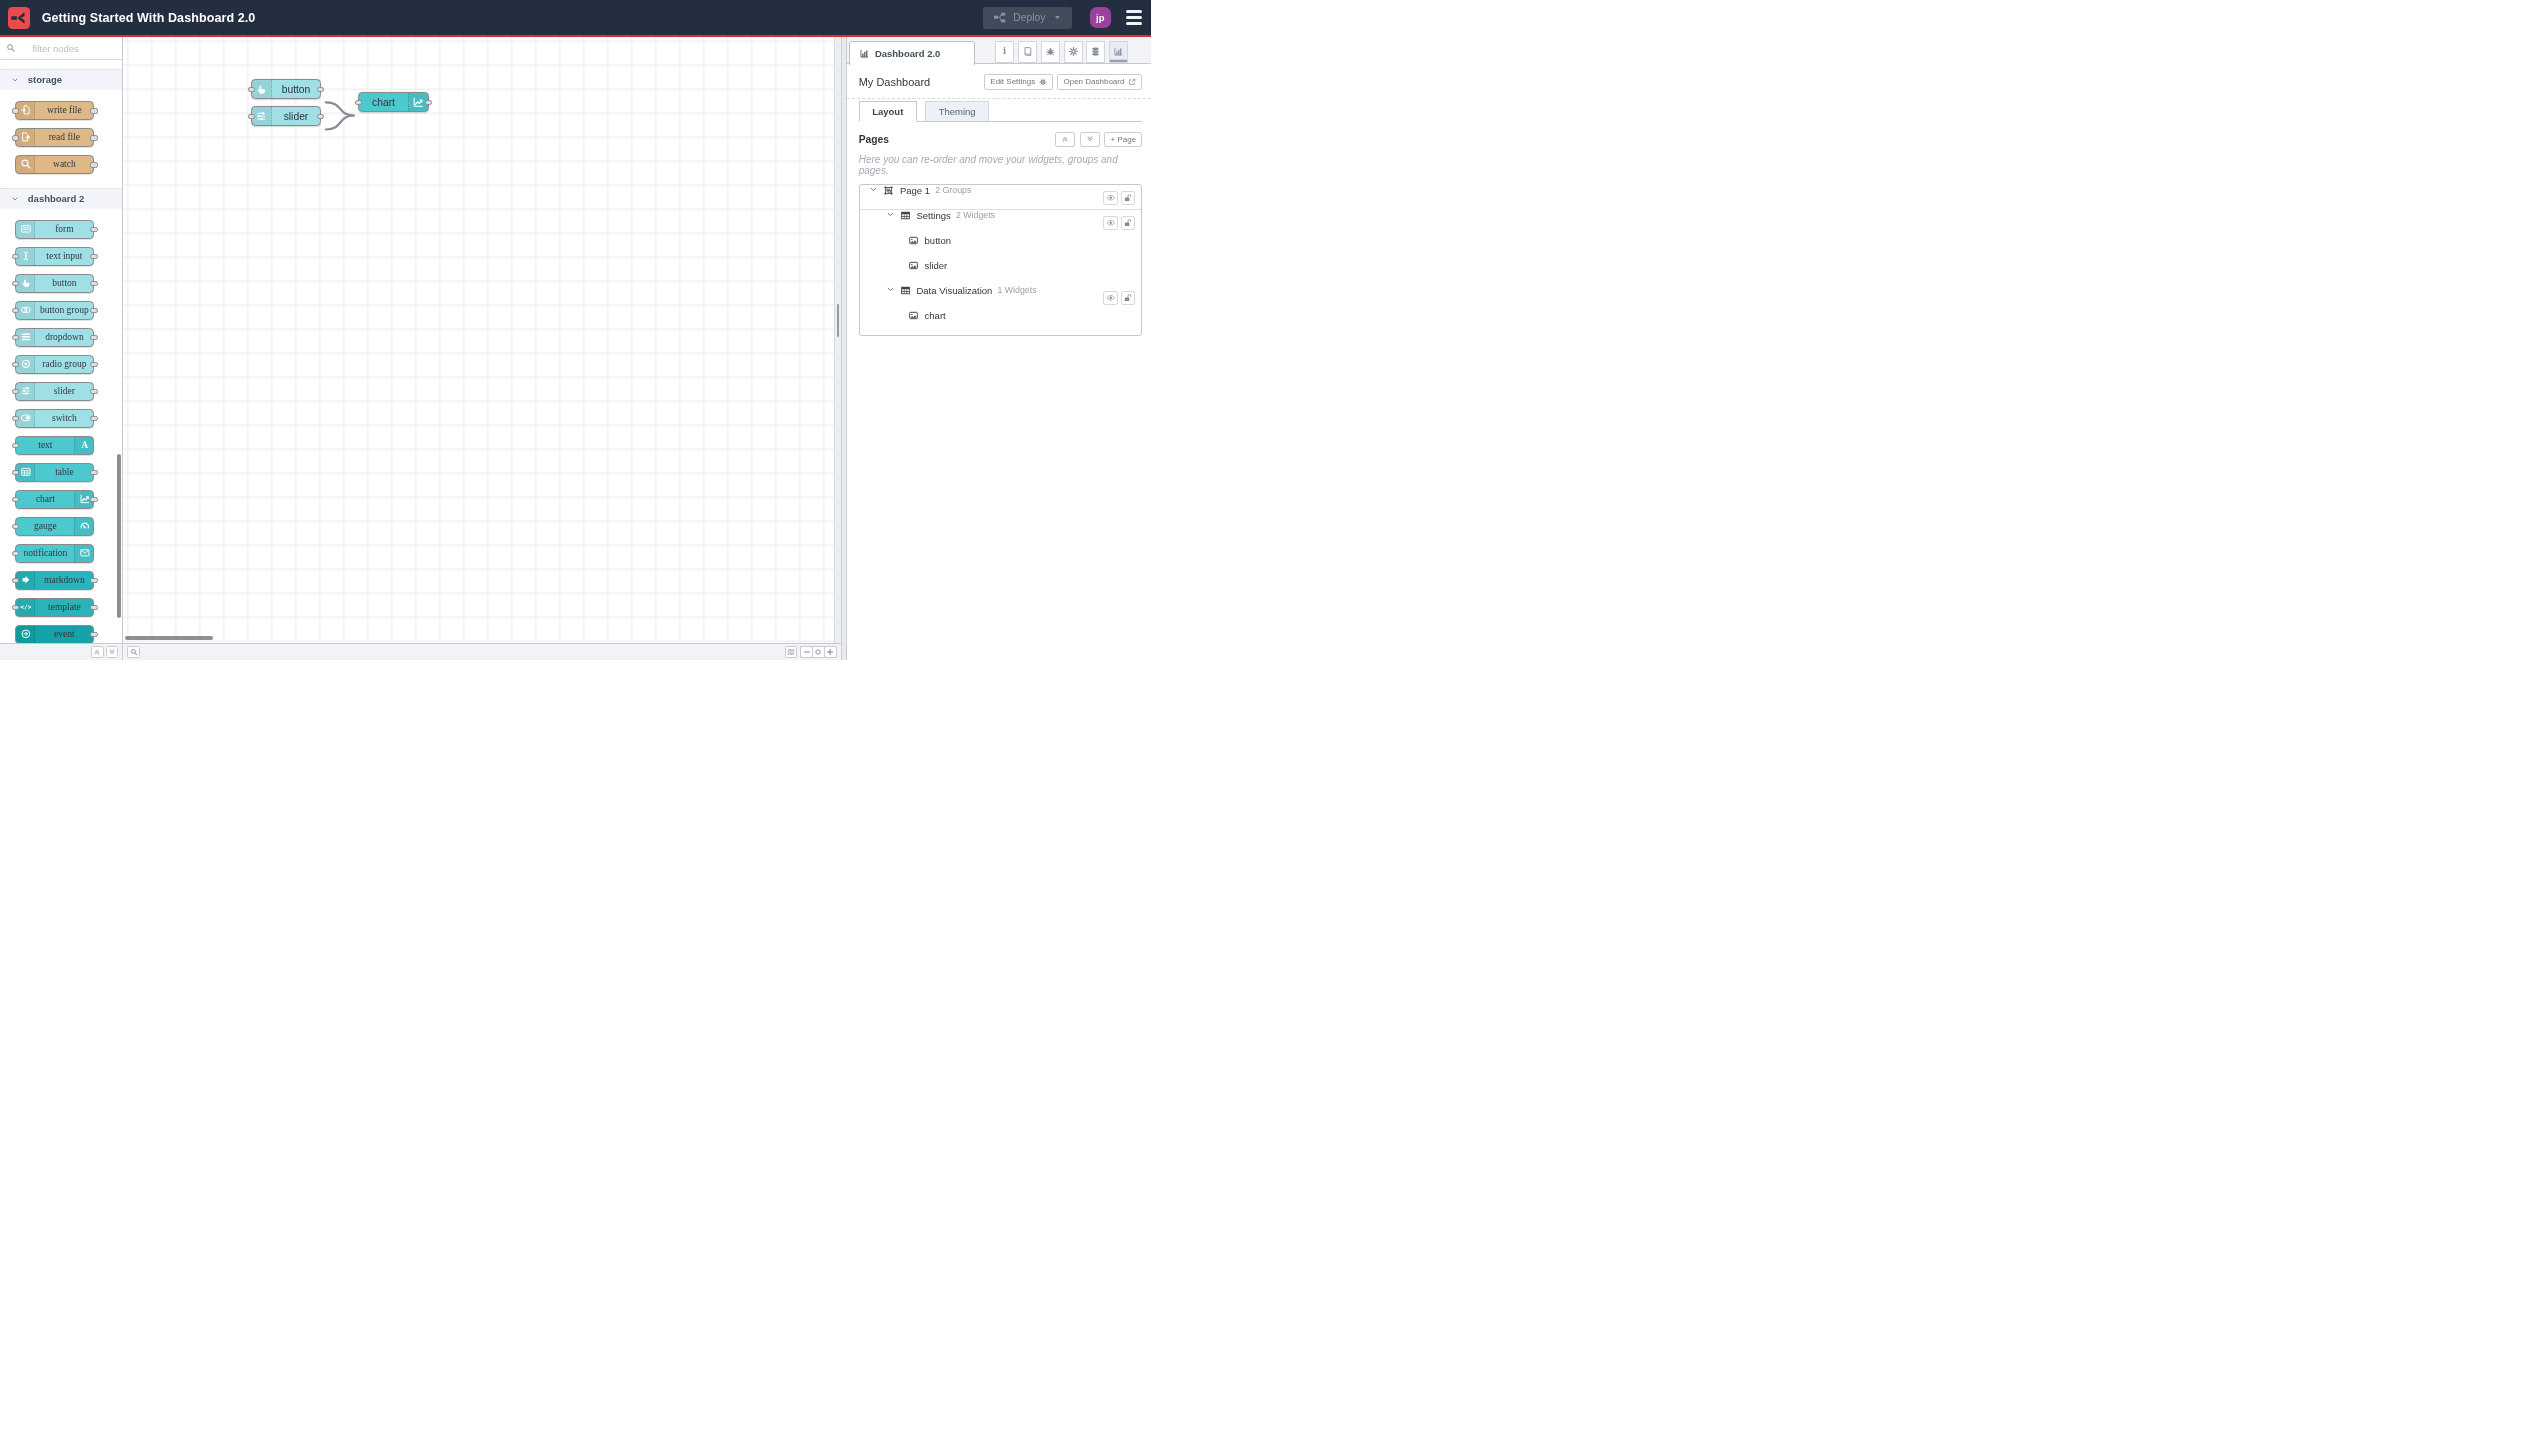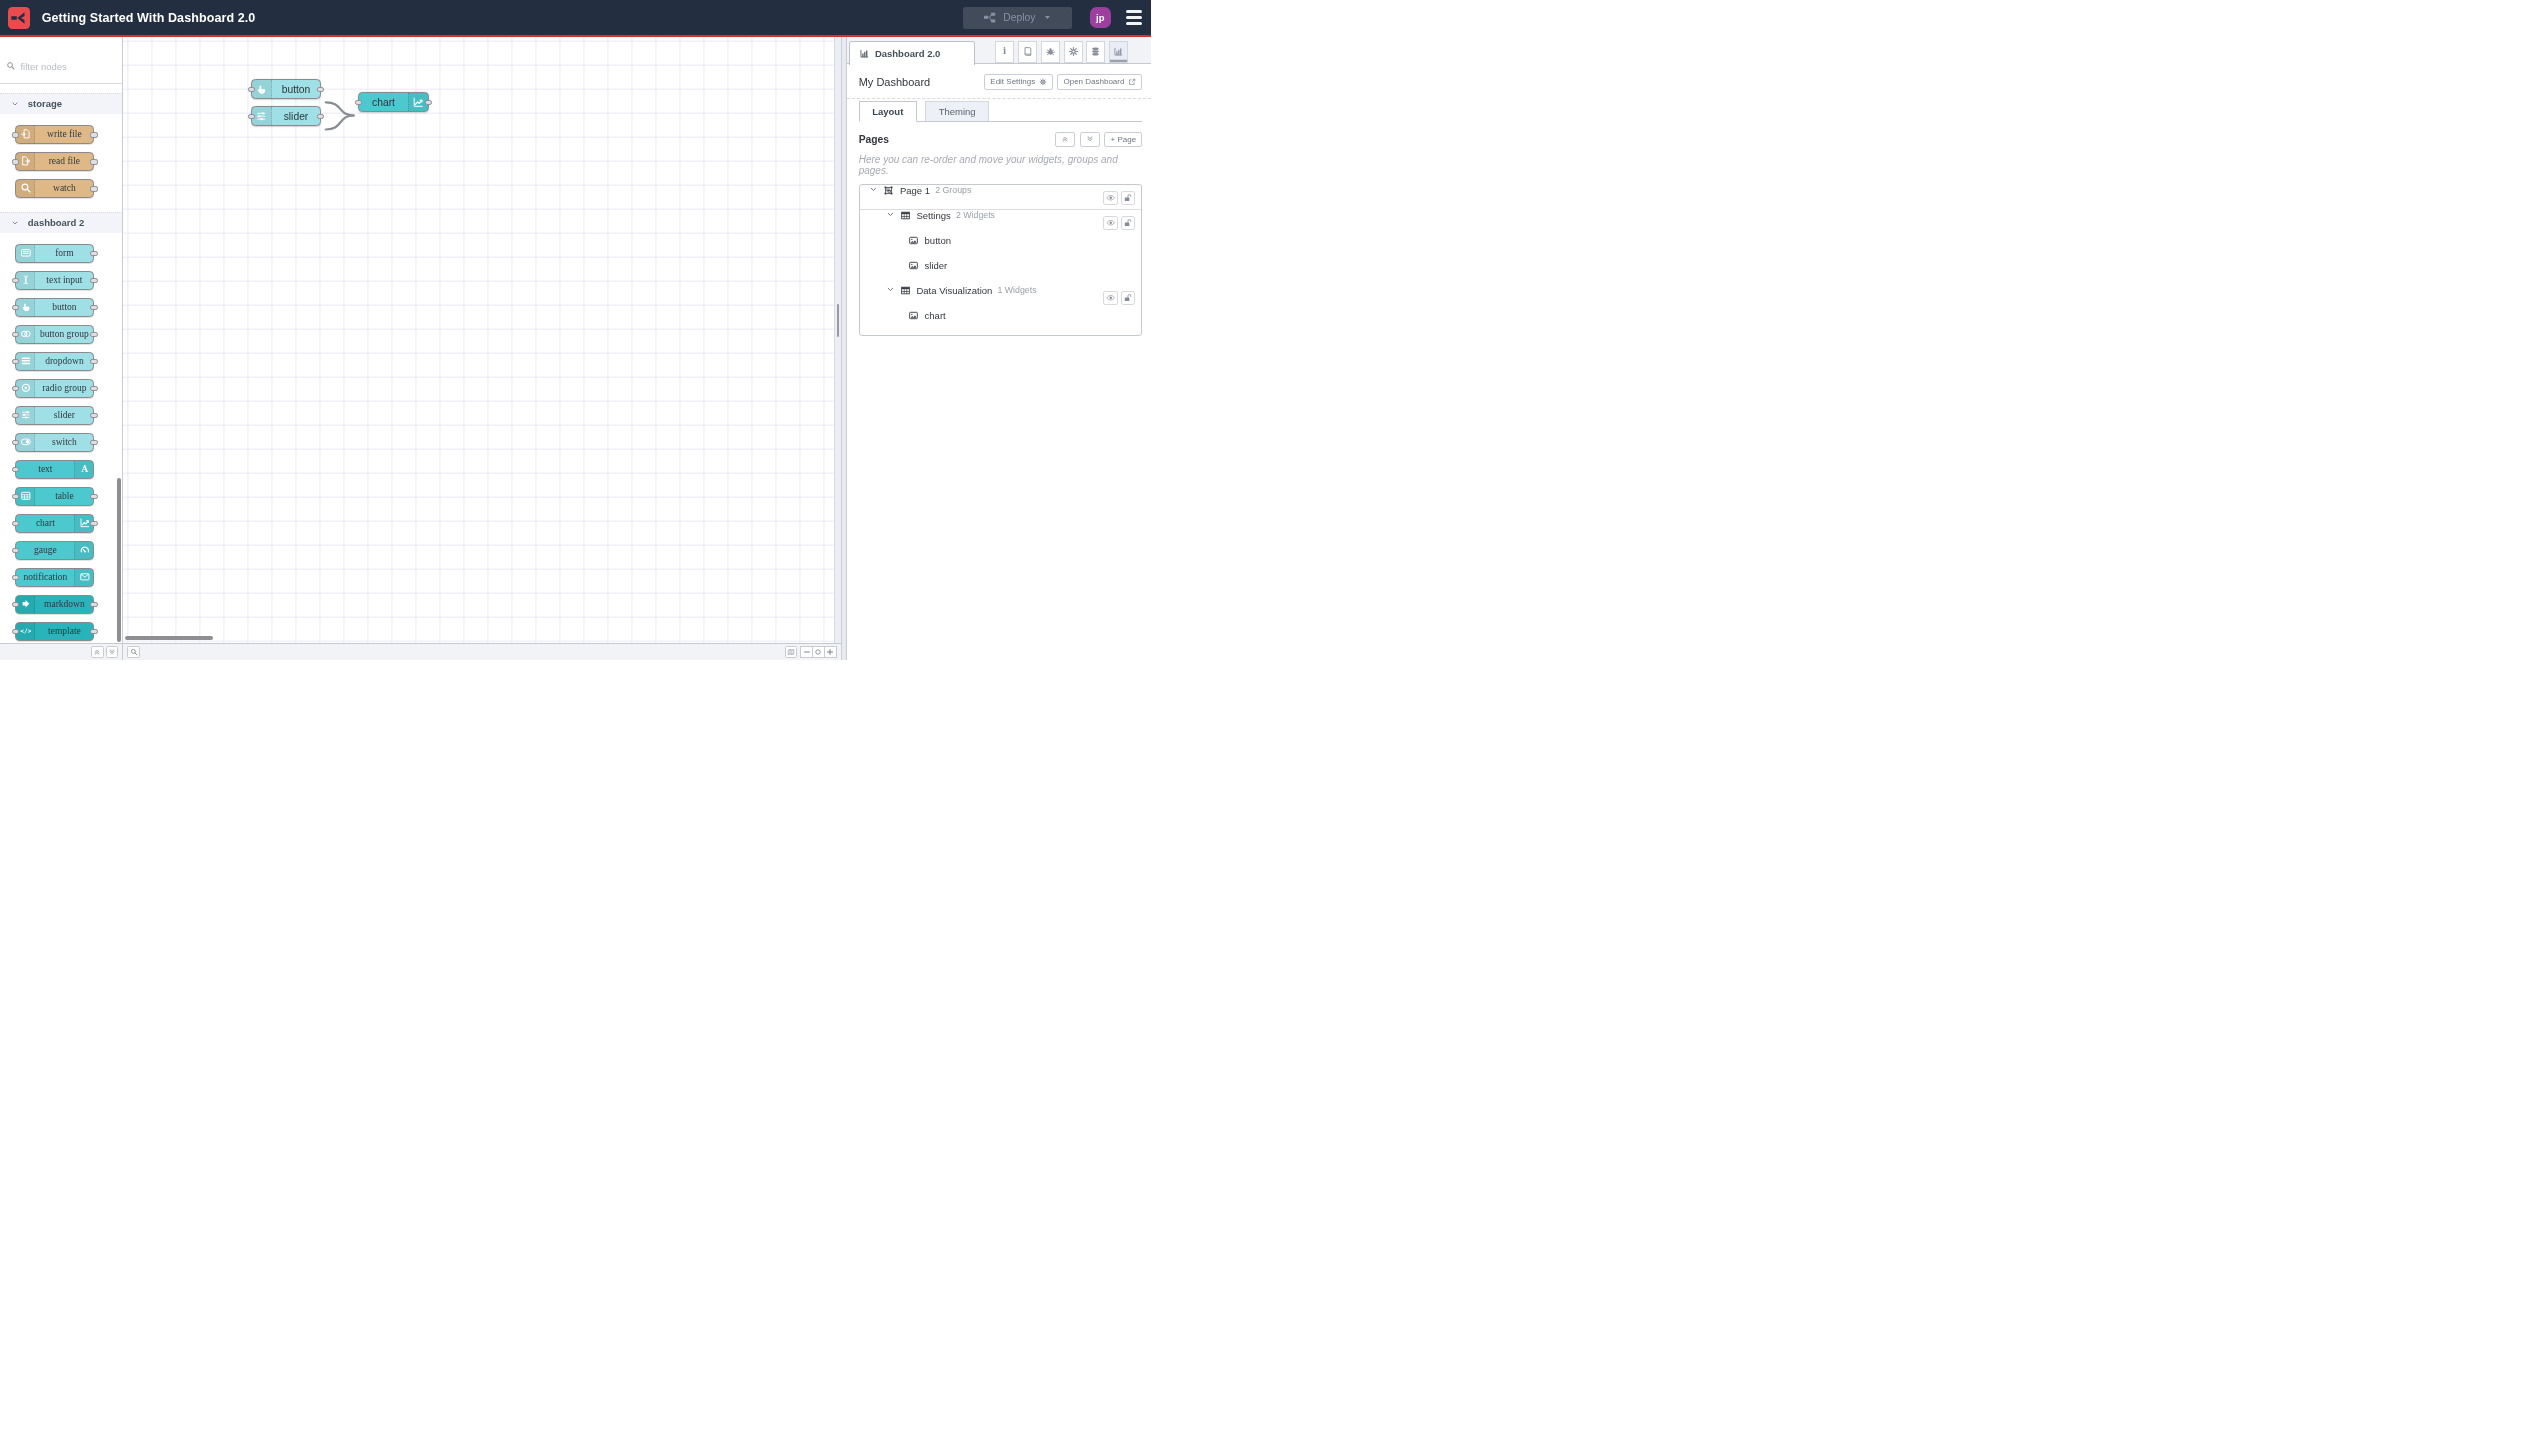--- a/index.html
+++ b/index.html
@@ -5,34 +5,34 @@
   * { margin:0; padding:0; box-sizing:border-box; }
   html,body { width:1151px; height:660px; overflow:hidden; }
   body { font-family:"Liberation Sans", sans-serif; background:#fff; }
   .app { position:relative; width:1151px; height:660px; overflow:hidden; }
 
   
   .header { height:35px; background:var(--c-header-bg); display:flex; align-items:center; padding-left:8px; }
   .logo { width:22px; height:22px; flex:0 0 22px; }
   .htitle { margin-left:11.7px; color:#fff; font-size:12.5px; font-weight:bold; letter-spacing:0.1px; }
   .hspacer { flex:1; }
-  .deploy { display:flex; align-items:center; height:22px; background:#424b5a; border-radius:2.2px; color:#8791a3; font-size:10.3px; padding:0 20px; gap:6.6px; cursor:default; }
+  .deploy { display:flex; align-items:center; height:22px; background:#424b5a; border-radius:2.2px; color:#8791a3; font-size:10.3px; padding:0 10px; gap:6.6px; cursor:default; }
   .deploy .dicon { width:13.2px; height:13.2px; display:flex; }
   .deploy .dcaret { width:8.8px; height:8.8px; margin-left:1.5px; }
   .avatar { width:21px; height:21px; border-radius:6.6px; background:var(--c-avatar-purple); color:#fff; font-size:9.5px; font-weight:bold; display:flex; align-items:center; justify-content:center; margin-left:17.6px; }
   .burger { width:16px; margin:0 9.5px 0 14.7px; display:flex; flex-direction:column; gap:2.9px; cursor:pointer; }
   .burger i { height:2.9px; background:#f2f3f5; border-radius:1.5px; display:block; }
   .deployline { height:2.2px; background:var(--c-accent-red); }
 
   
   .main { position:absolute; top:37px; bottom:0; left:0; right:0; display:flex; }
 
   
   .palette { width:123px; flex:0 0 123px; border-right:0.7px solid #c9cbd4; display:flex; flex-direction:column; background:#fff; }
-  .pal-search { height:35px; border-bottom:0.7px solid #d8dade; display:flex; align-items:center; padding:0 5.9px; gap:5px; color:#9aa0a6;margin-top:12px; }
+  .pal-search { height:23px; border-bottom:0.7px solid #d8dade; display:flex; align-items:center; padding:0 5.9px; gap:17px; color:#9aa0a6; }
   .pal-search svg { width:9.5px; height:9.5px; flex:0 0 9.5px; color:#8a8f98; }
   .pal-search input { border:none; outline:none; width:100%; font-size:9.5px; color:#555; font-family:"Liberation Sans",sans-serif; }
   .pal-search input::placeholder { color:#b8bcc2; }
   .pal-scroll { flex:1; overflow:hidden; position:relative; padding-top:8.8px; }
   .pal-cat { height:21px; background:#f3f4f9; border-top:0.7px dotted #d8dade; display:flex; align-items:center; padding-left:11px; gap:8.8px; color:#44535a; font-size:9.5px; font-weight:bold; cursor:pointer; }
   .pal-cat svg { width:8px; height:8px; color:#6b747c; }
   .pal-nodes { padding:11px 0 5.9px 0;font-family:Liberation Serif, serif; }
   .pnode { position:relative; display:flex; align-items:stretch; width:79px; height:19px; margin:0 0 8px 15.4px; border:0.7px solid #8a8a8a; border-radius:4.4px; cursor:grab; box-shadow:0 0.7px 0.7px rgba(0,0,0,.12); }
   .pnode .picon { width:19px; display:flex; align-items:center; justify-content:center; background:rgba(0,0,0,.055); color:#fff; }
   .pnode .picon svg { width:11.7px; height:11.7px; }

